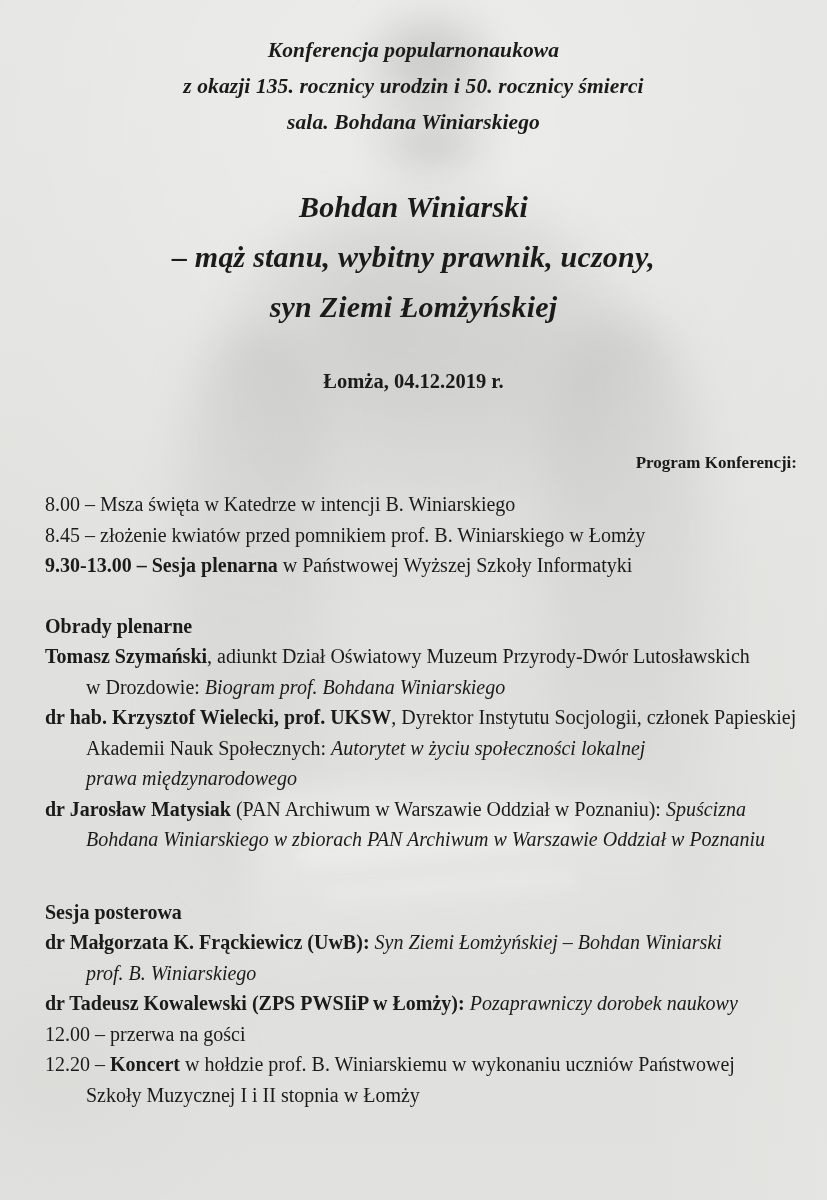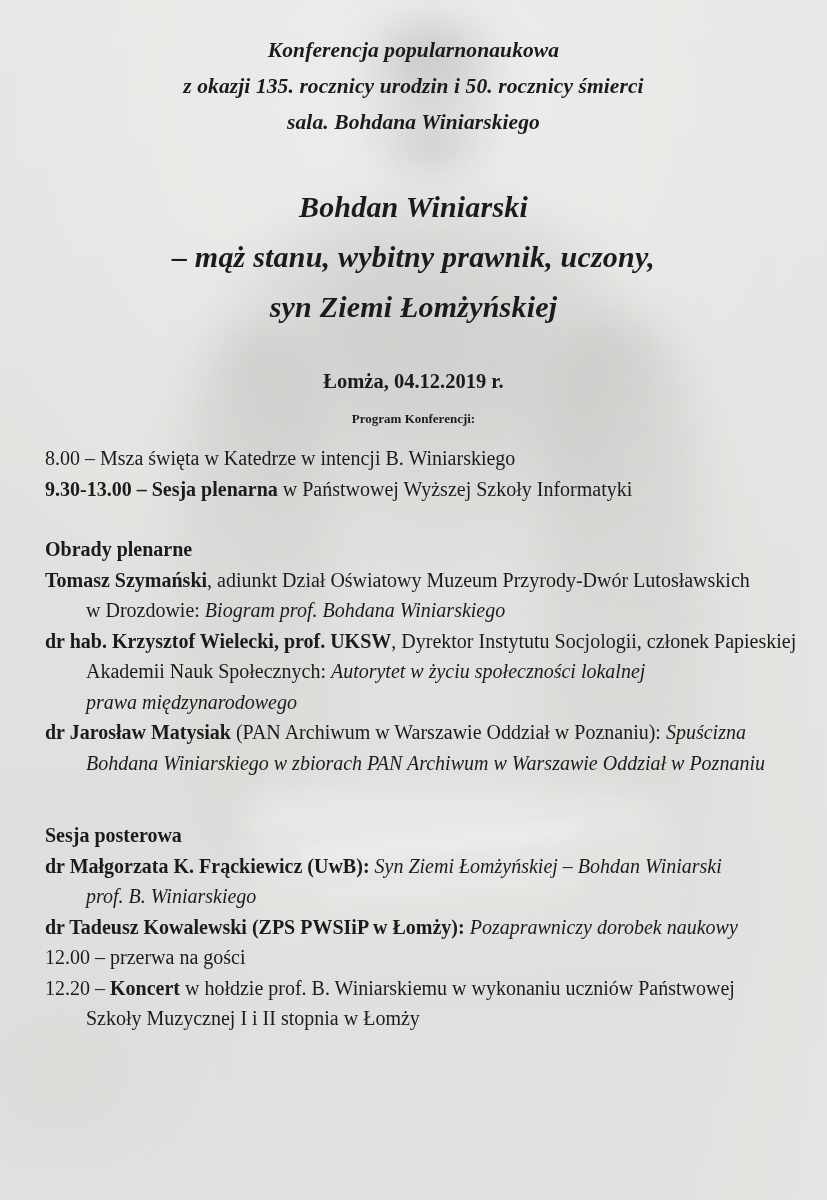--- a/index.html
+++ b/index.html
@@ -169,23 +169,24 @@
   }
   .title-block .tl { display: block; font-style: italic; }
 
   .date-line {
     margin-top: 38px;
     font-weight: bold;
     font-size: 20.5px;
   }
 
   .program-head {
-    margin-top: 18px;
-    font-weight: bold;
-    font-size: 13px;
+    margin-top: 60px;
+    font-weight: bold;
+    font-size: 17px;
+    text-align: right;
   }
 
   
   .prog {
     margin-top: 16px;
     padding-left: 15px;
     font-size: 20px;
     line-height: 30.5px;
   }
   .prog .row { display: block; white-space: nowrap; }
@@ -235,20 +236,21 @@
       <span class="tl">syn Ziemi Łomżyńskiej</span>
     </div>
 
     <div class="date-line center">Łomża, 04.12.2019 r.</div>
 
     <div class="program-head center">Program Konferencji:</div>
 
     <div class="prog">
 
       <span class="row">8.00 – Msza święta w Katedrze w intencji B. Winiarskiego</span>
+      <span class="row">8.45 – złożenie kwiatów przed pomnikiem prof. B. Winiarskiego w Łomży</span>
 
       <span class="row"><span class="b">9.30-13.00 – Sesja plenarna</span><span> w Państwowej Wyższej Szkoły Informatyki</span></span>
 
 
 
       <div class="gap-md"></div>
 
       <span class="sec-head">Obrady plenarne</span>
 
       <span class="row"><span class="b">Tomasz Szymański</span><span>, adiunkt Dział Oświatowy Muzeum Przyrody-Dwór Lutosławskich</span></span>

